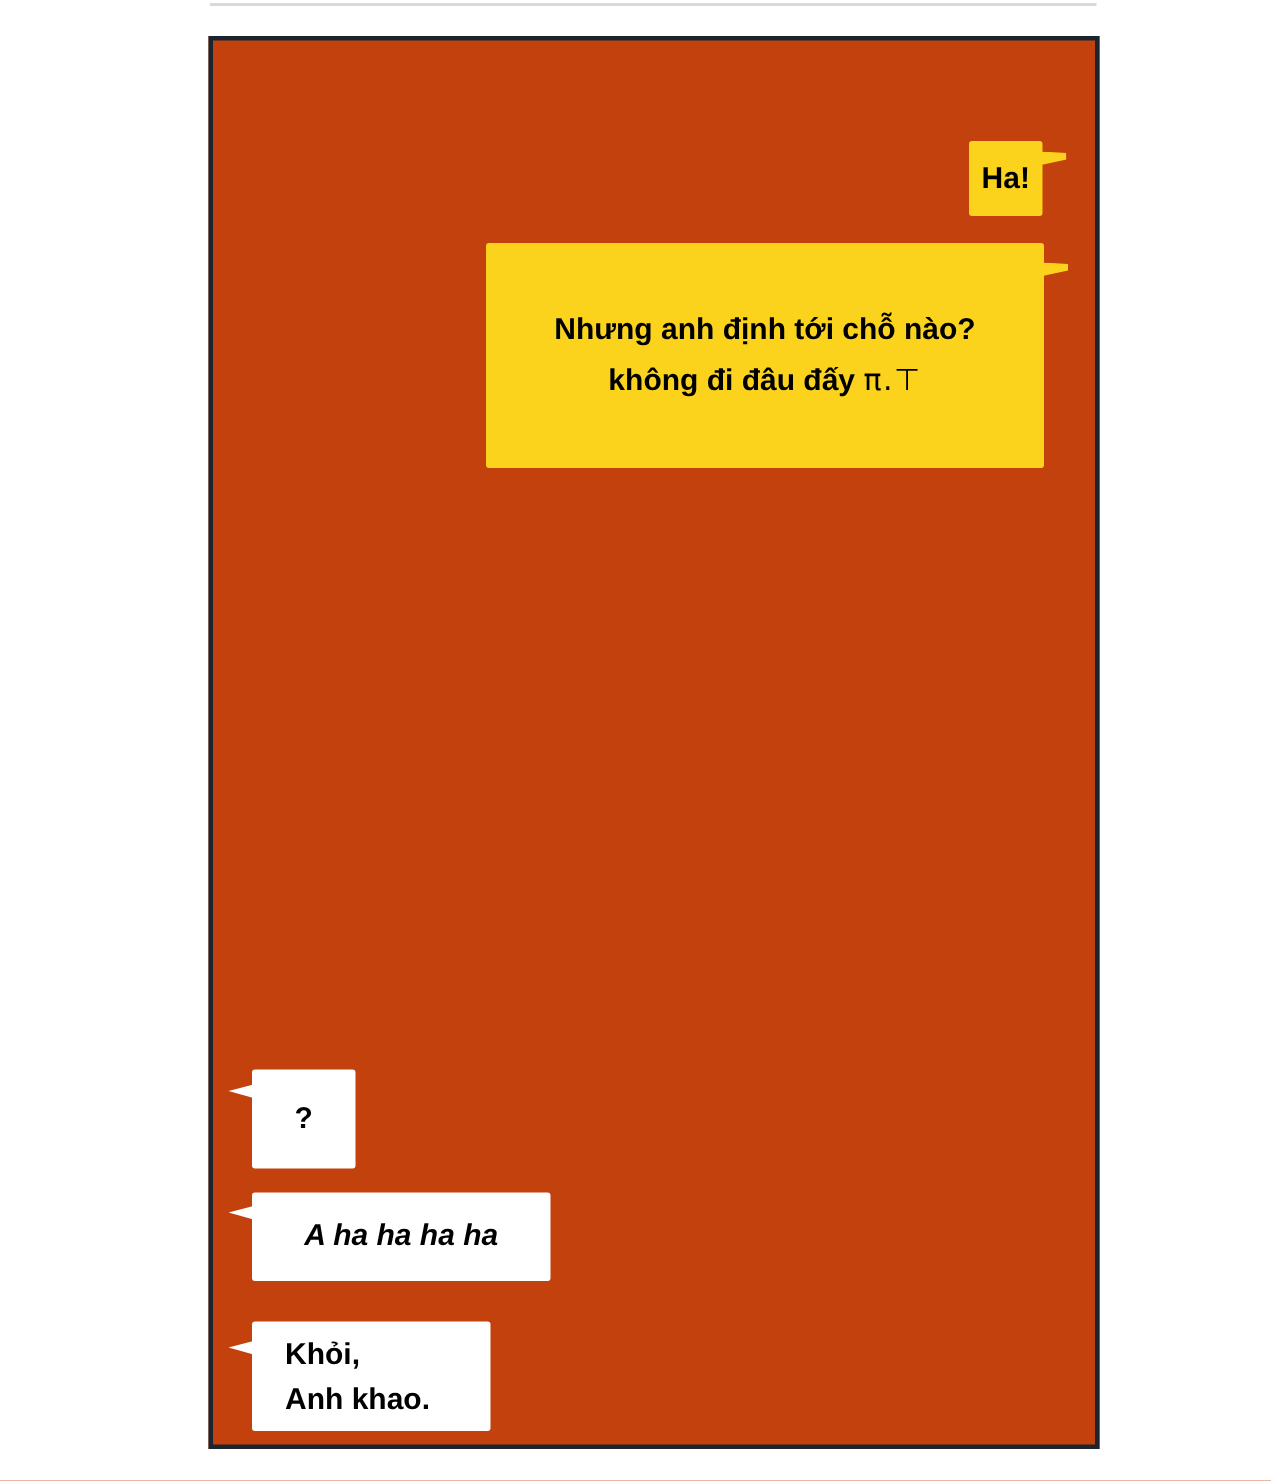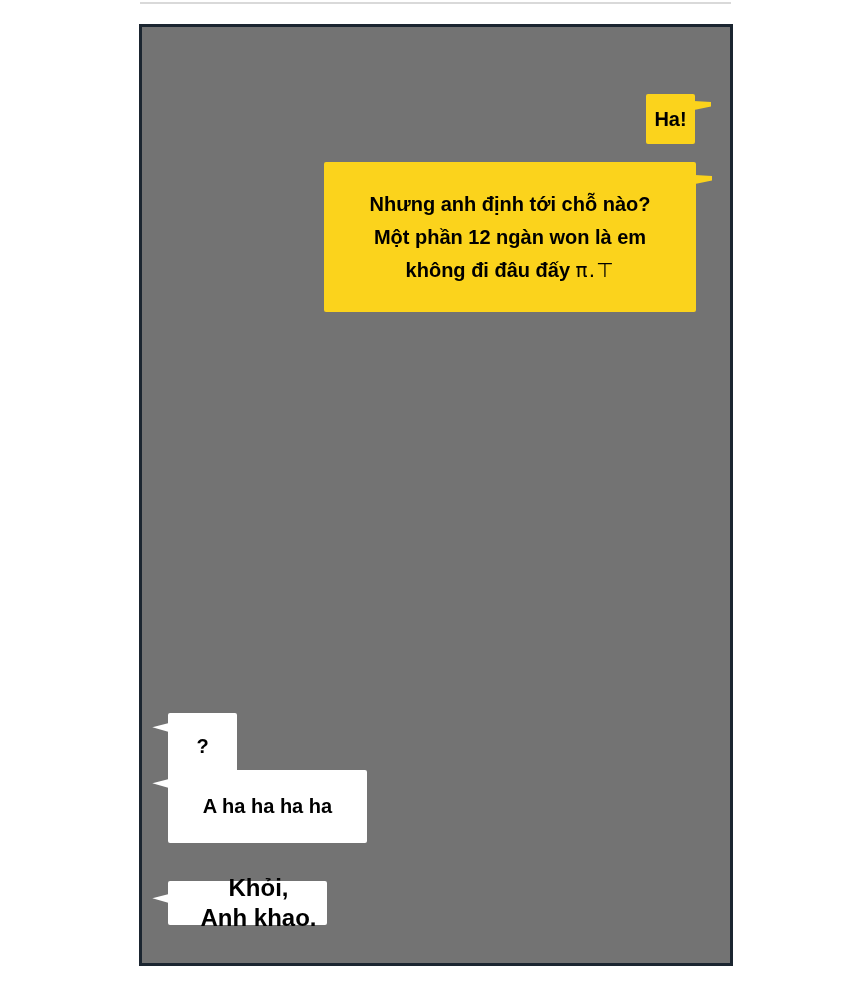--- a/index.html
+++ b/index.html
@@ -16,21 +16,21 @@
     left: 140px; top: 2px;
     width: 591px; height: 2px;
     background: #d9d9d9;
   }
   .panel {
     position: absolute;
     left: 139px; top: 24px;
     width: 594px; height: 942px;
     box-sizing: border-box;
     border: 3px solid #1b2530;
-    background: #737373;
+    background: #c2410c;
   }
   .bubble {
     position: absolute;
     display: flex;
     flex-direction: column;
     justify-content: center;
     align-items: center;
     box-sizing: border-box;
     border-radius: 2px;
     color: #000000;
@@ -58,23 +58,23 @@
     font-weight: 400;
     font-family: "DejaVu Sans", sans-serif;
     letter-spacing: 1px;
   }
   
   #msg-1 { left: 504px; top: 67px;  width: 49px;  height: 50px;  font-size: 20px; }
   #msg-2 { left: 182px; top: 135px; width: 372px; height: 150px; font-size: 20px; line-height: 33px; }
   #msg-3 { left: 26px;  top: 306px; width: 417px; height: 165px; font-size: 20px; line-height: 33px; }
   #msg-4 { left: 220px; top: 543px; width: 329px; height: 70px;  font-size: 21px; }
   #msg-5 { left: 26px;  top: 686px; width: 69px;  height: 66px;  font-size: 20px; }
-  #msg-6 { left: 26px;  top: 743px; width: 199px; height: 73px;  font-size: 20px; }
-  #msg-7 { left: 26px;  top: 854px; width: 159px; height: 44px;  font-size: 24px; line-height: 30px;
-           align-items: center; text-align: left; padding-left: 22px; }
+  #msg-6 { left: 26px;  top: 768px; width: 199px; height: 59px;  font-size: 20px; font-style: italic; }
+  #msg-7 { left: 26px;  top: 854px; width: 159px; height: 73px;  font-size: 20px; line-height: 30px;
+           align-items: flex-start; text-align: left; padding-left: 22px; }
   #msg-1 .tail { top: 7px; }
   #msg-2 .tail { top: 13px; }
   #msg-3 .tail { top: 14px; }
   #msg-4 .tail { top: 12px; }
   #msg-5 .tail { top: 10px; }
   #msg-6 .tail { top: 9px; }
   #msg-7 .tail { top: 13px; }
 </style>
 </head>
 <body>
@@ -86,21 +86,20 @@
   <div class="panel">
 
     <div class="bubble sent" id="msg-1">
       <span class="tail tail-right"></span>
       <div class="line">Ha!</div>
     </div>
 
     <div class="bubble sent" id="msg-2">
       <span class="tail tail-right"></span>
       <div class="line">Nhưng anh định tới chỗ nào?</div>
-      <div class="line">Một phần 12 ngàn won là em</div>
       <div class="line">
         <span>không đi đâu đấy</span>
         <span class="emoticon">π.⊤</span>
       </div>
     </div>
 
 
 
     <div class="bubble received" id="msg-5">
       <span class="tail tail-left"></span>

